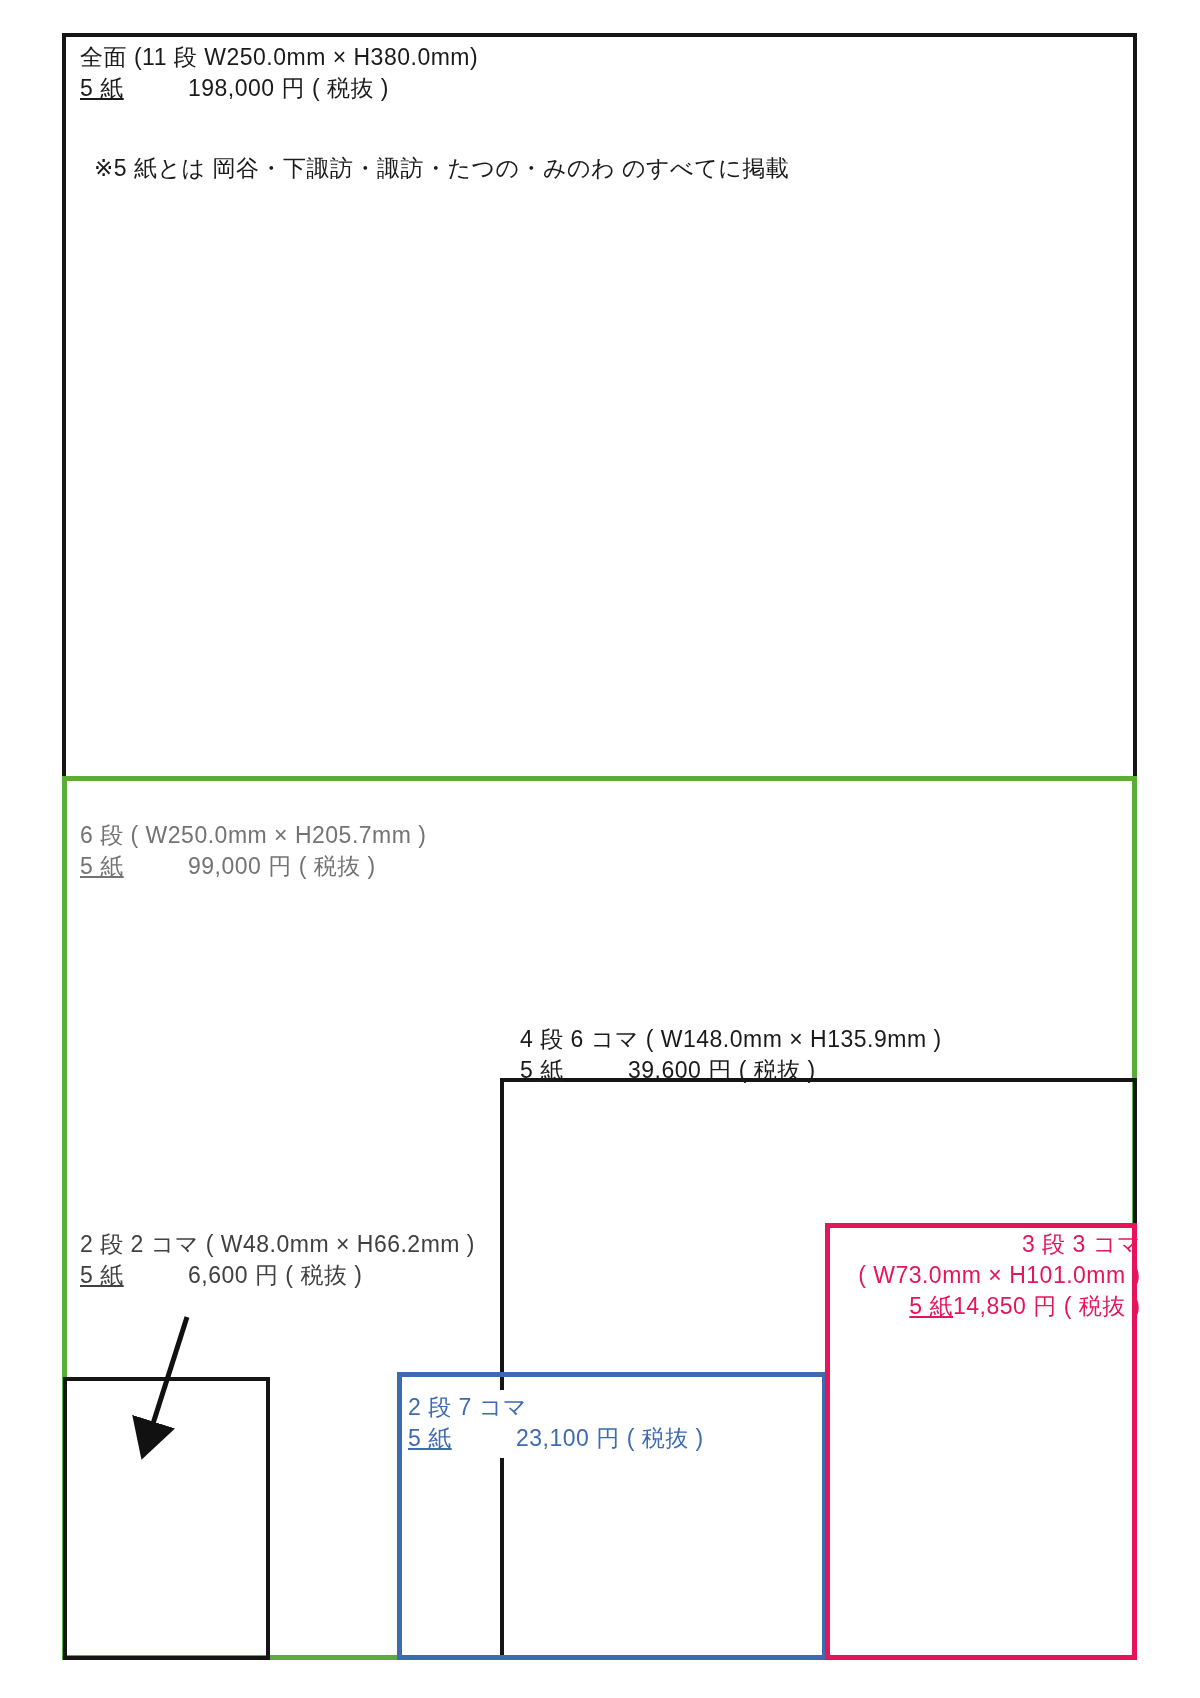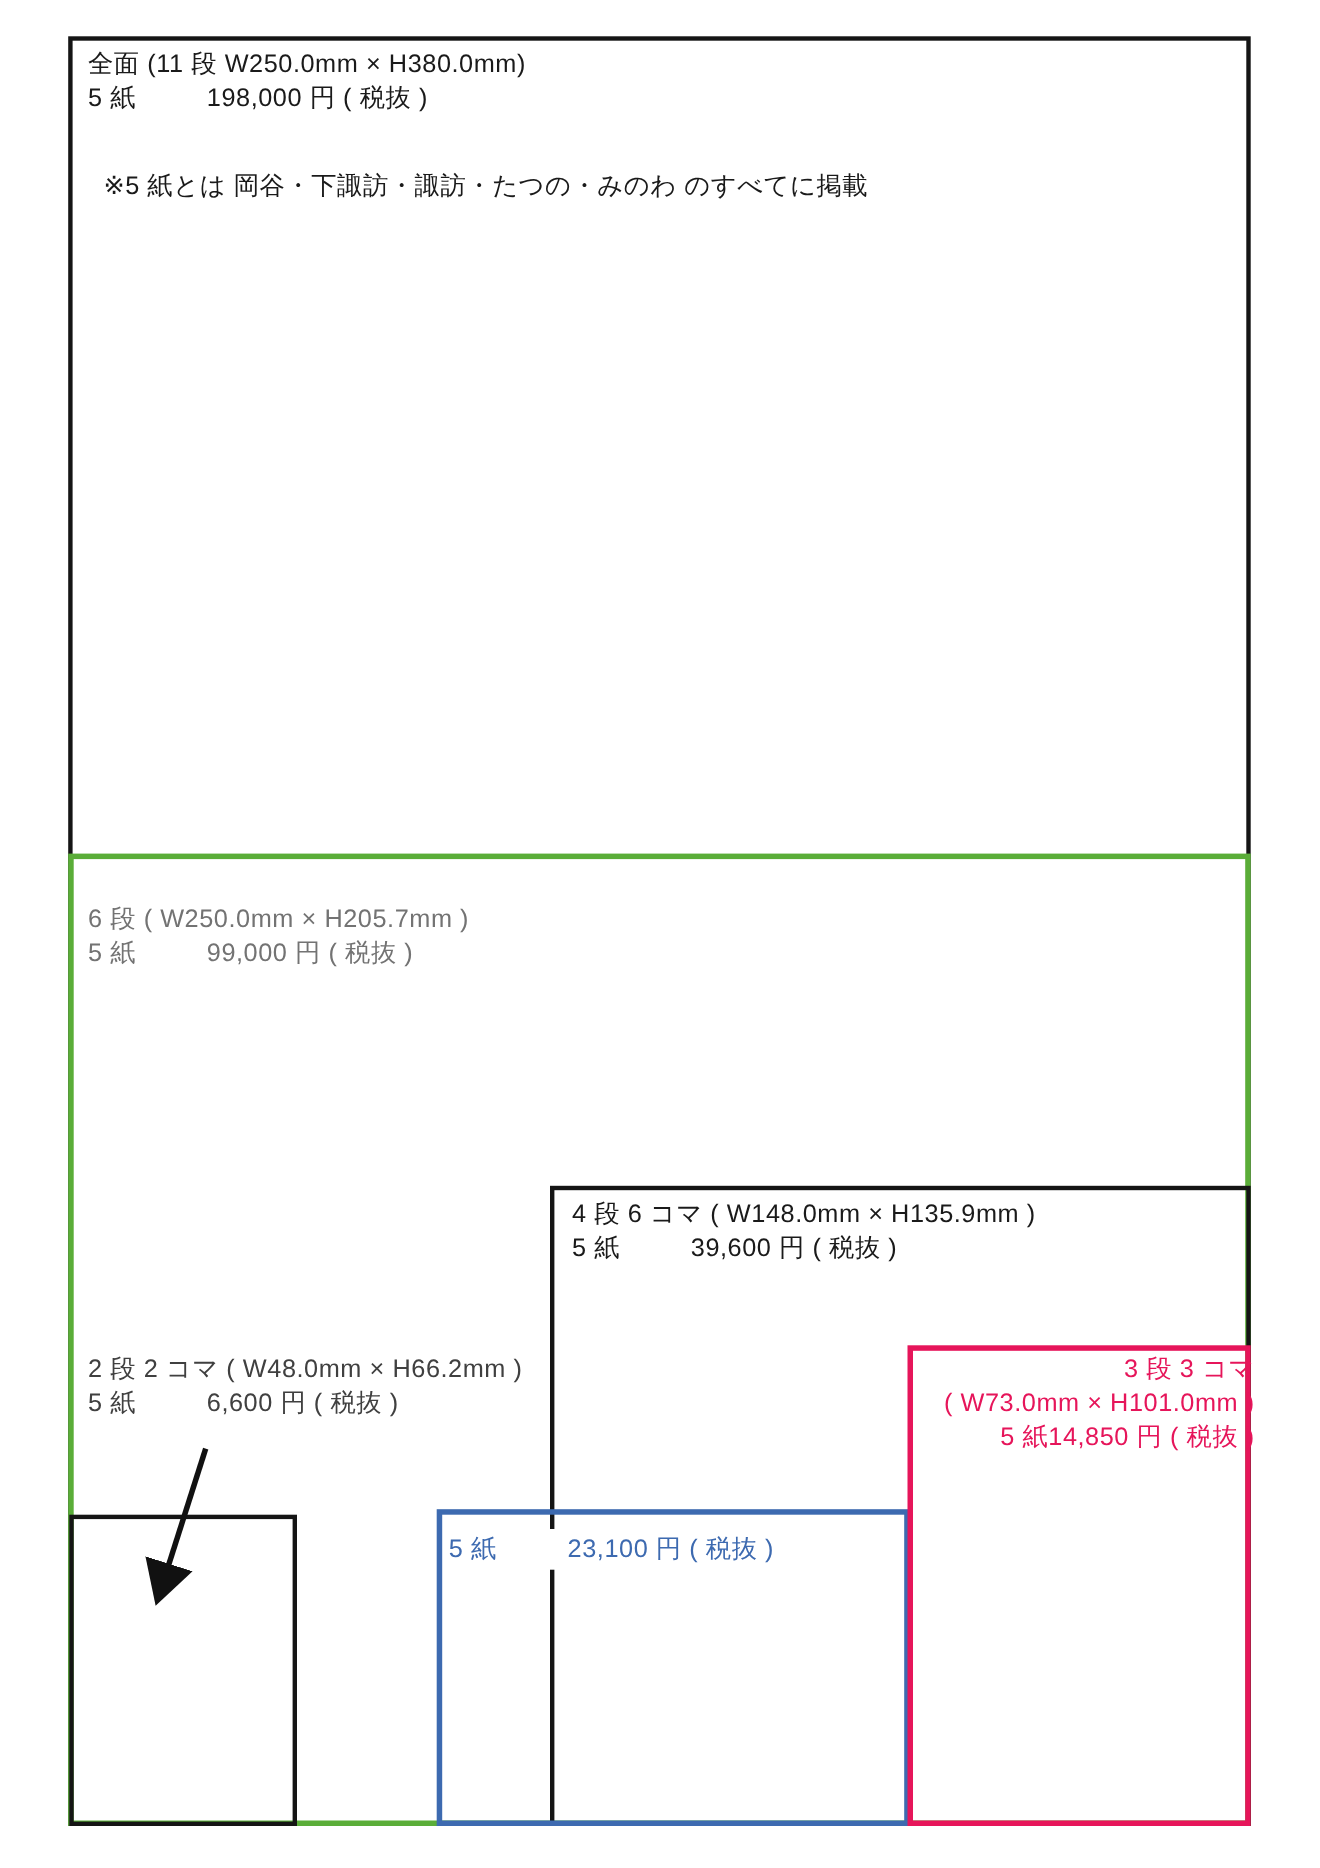--- a/index.html
+++ b/index.html
@@ -12,25 +12,25 @@
   }
   .box{position:absolute;box-sizing:border-box;background:transparent;}
   .box-outer   {left:62px;  top:33px;   width:1075px; height:1627px; border:4px solid #151515;}
   .box-green   {left:62px;  top:776px;  width:1075px; height:884px;  border:5px solid #5aad38;}
   .box-4dan    {left:500px; top:1078px; width:637px;  height:582px;  border:4px solid #151515;}
   .box-small   {left:63px;  top:1377px; width:207px;  height:283px;  border:4px solid #151515;}
   .box-blue    {left:397px; top:1372px; width:430px;  height:288px;  border:5px solid #3d6ab0;}
   .box-pink    {left:825px; top:1223px; width:312px;  height:437px;  border:5px solid #e6155a;}
 
   .txt{position:absolute;font-size:23px;line-height:31px;white-space:nowrap;letter-spacing:0.5px;}
-  .txt .papers{display:inline-block;width:108px;}
+  .txt .papers{display:inline-block;width:108px;text-decoration:underline;}
   .t-full {left:80px;  top:42px;   color:#1a1a1a;}
   .t-note {left:80px;  top:153px;  color:#1a1a1a;margin-left:14px;}
   .t-green{left:80px;  top:820px;  color:#737373;}
-  .t-4dan {left:520px; top:1088px; color:#1a1a1a;}
+  .t-4dan {left:520px; top:1024px; color:#1a1a1a;}
   .t-small{left:80px;  top:1229px; color:#404040;}
   .t-pink {left:845px; top:1229px; color:#e6155a;text-align:right;}
   .t-blue {left:404px; top:1390px; color:#3d6ab0; background:#ffffff; padding:2px 10px 4px 4px;}
 
   .arrow-layer{position:absolute;left:0;top:0;width:1200px;height:1698px;pointer-events:none;}
 </style>
 </head>
 <body>
 
 <div class="canvas">
@@ -74,20 +74,21 @@
 
   <div class="txt t-pink">
     <div>3 段 3 コマ</div>
     <div>( W73.0mm × H101.0mm )</div>
     <div>
       <span class="papers">5 紙</span><span>14,850 円 ( 税抜 )</span>
     </div>
   </div>
 
   <div class="txt t-blue">
+    <div>2 段 7 コマ</div>
     <div>
       <span class="papers">5 紙</span><span>23,100 円 ( 税抜 )</span>
     </div>
   </div>
 
   <svg class="arrow-layer" viewBox="0 0 1200 1698" xmlns="http://www.w3.org/2000/svg">
     <defs>
       <marker id="ah" markerWidth="9" markerHeight="9" refX="7" refY="4.5" orient="auto">
         <path d="M0,0 L8,4.5 L0,9 Z" fill="#111111"></path>
       </marker>

